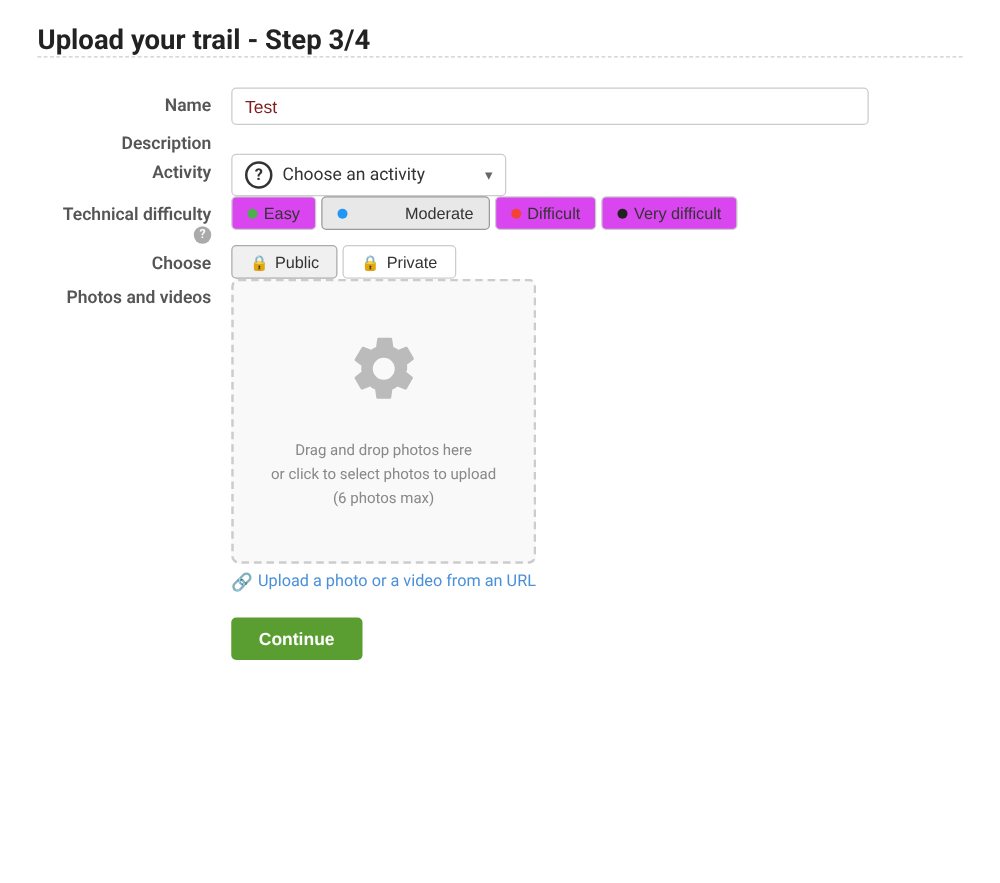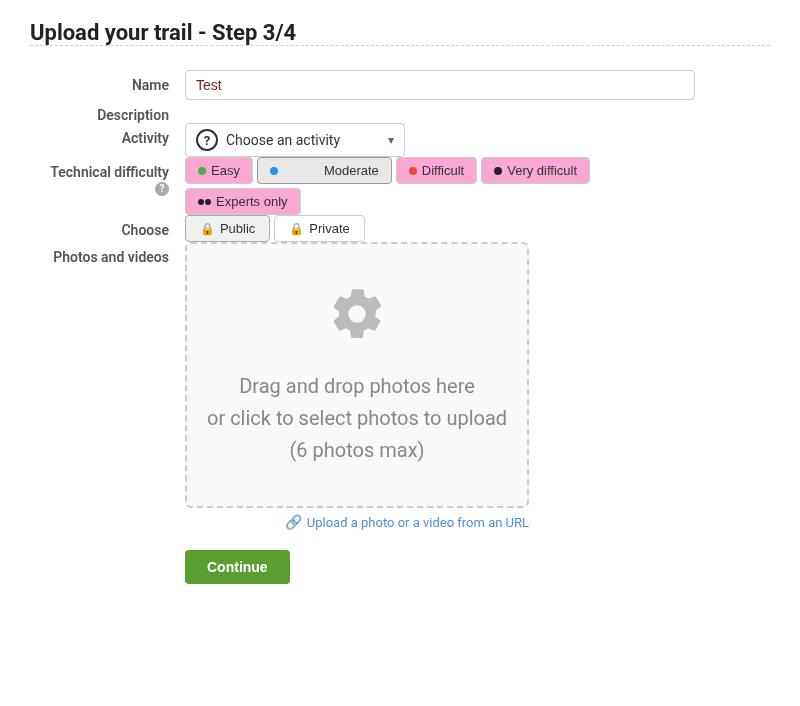--- a/index.html
+++ b/index.html
@@ -127,21 +127,21 @@
       flex-wrap: wrap;
     }
 
     .diff-btn {
       display: flex;
       align-items: center;
       gap: 5px;
       padding: 5px 12px;
       border: 1px solid #ccc;
       border-radius: 4px;
-      background: #f9a8d4;
+      background: #d946ef;
       cursor: pointer;
       font-size: 13px;
       color: #333;
       transition: background 0.1s;
     }
 
     .diff-btn.active {
       background: #e8e8e8;
       border-color: #999;
       gap: 46px;
@@ -205,21 +205,21 @@
     }
 
     .camera-icon {
       font-size: 48px;
       color: #bbb;
       margin-bottom: 14px;
       display: block;
     }
 
     .upload-text {
-      font-size: 20px;
+      font-size: 12px;
       color: #888;
       line-height: 1.6;
     }
 
     .upload-url-link {
       text-align: right;
       max-width: 510px;
       margin-top: 6px;
     }
 
@@ -311,27 +311,20 @@
       <button class="diff-btn">
         <span class="diff-dot dot-red"></span>
         <span>Difficult</span>
       </button>
 
       <button class="diff-btn">
         <span class="diff-dot dot-black"></span>
         <span>Very difficult</span>
       </button>
 
-      <button class="diff-btn">
-        <span class="dot-double">
-          <span class="diff-dot"></span>
-            <span class="diff-dot"></span>
-        </span>
-        <span>Experts only</span>
-      </button>
 
     </div>
   </div>
 </div>
 
 <div class="form-row">
   <div class="form-label">Choose</div>
   <div class="form-control-wrap">
     <div class="privacy-buttons">
       <button class="priv-btn active">

